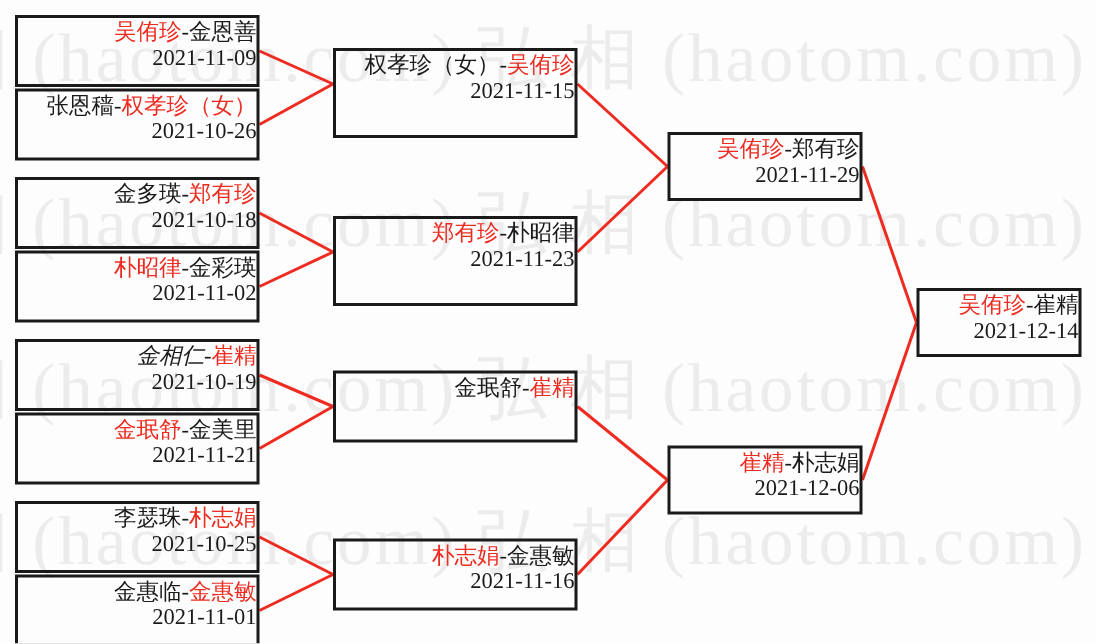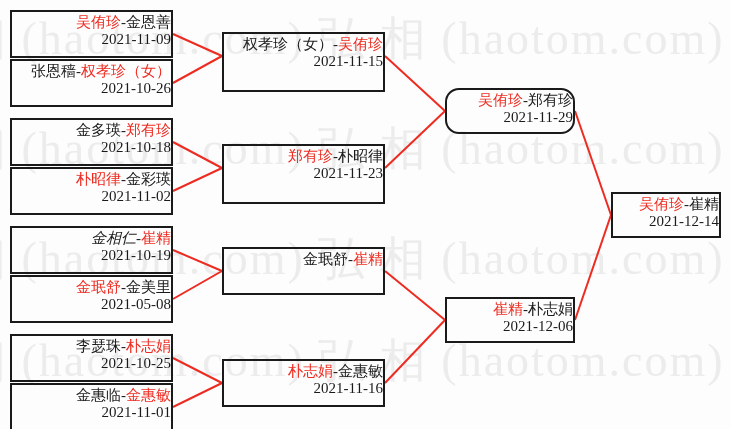--- a/index.html
+++ b/index.html
@@ -110,21 +110,21 @@
       <div class="match-box" style="left: 10px; top: 167px; width: 163px; height: 48px; border-color: rgb(26, 26, 26);">
         <div class="players"><span class="winner" style="color: rgb(238, 43, 32);">朴昭律</span><span class="dash">-</span><span class="loser" style="color: rgb(26, 26, 26);">金彩瑛</span></div>
         <div class="match-date">2021-11-02</div>
       </div>
       <div class="match-box" style="left: 10px; top: 226px; width: 163px; height: 48px; border-color: rgb(26, 26, 26);">
         <div class="players"><span class="loser" style="color: rgb(26, 26, 26); font-style: italic;">金相仁</span><span class="dash">-</span><span class="winner" style="color: rgb(238, 43, 32);">崔精</span></div>
         <div class="match-date">2021-10-19</div>
       </div>
       <div class="match-box" style="left: 10px; top: 275px; width: 163px; height: 48px; border-color: rgb(26, 26, 26);">
         <div class="players"><span class="winner" style="color: rgb(238, 43, 32);">金珉舒</span><span class="dash">-</span><span class="loser" style="color: rgb(26, 26, 26);">金美里</span></div>
-        <div class="match-date">2021-05-08</div>
+        <div class="match-date">2021-11-21</div>
       </div>
       <div class="match-box" style="left: 10px; top: 334px; width: 163px; height: 48px; border-color: rgb(26, 26, 26);">
         <div class="players"><span class="loser" style="color: rgb(26, 26, 26);">李瑟珠</span><span class="dash">-</span><span class="winner" style="color: rgb(238, 43, 32);">朴志娟</span></div>
         <div class="match-date">2021-10-25</div>
       </div>
       <div class="match-box" style="left: 10px; top: 383px; width: 163px; height: 48px; border-color: rgb(26, 26, 26);">
         <div class="players"><span class="loser" style="color: rgb(26, 26, 26); margin-top: 35px;">金惠临</span><span class="dash">-</span><span class="winner" style="color: rgb(238, 43, 32);">金惠敏</span></div>
         <div class="match-date">2021-11-01</div>
       </div>
       <div class="match-box" style="left: 222px; top: 32px; width: 163px; height: 60px; border-color: rgb(26, 26, 26);">
@@ -135,21 +135,21 @@
         <div class="players"><span class="winner" style="color: rgb(238, 43, 32);">郑有珍</span><span class="dash">-</span><span class="loser" style="color: rgb(26, 26, 26);">朴昭律</span></div>
         <div class="match-date">2021-11-23</div>
       </div>
       <div class="match-box" style="left: 222px; top: 247px; width: 163px; height: 48px; border-color: rgb(26, 26, 26);">
         <div class="players"><span class="loser" style="color: rgb(26, 26, 26);">金珉舒</span><span class="dash">-</span><span class="winner" style="color: rgb(238, 43, 32);">崔精</span></div>
       </div>
       <div class="match-box" style="left: 222px; top: 359px; width: 163px; height: 48px; border-color: rgb(26, 26, 26);">
         <div class="players"><span class="winner" style="color: rgb(238, 43, 32);">朴志娟</span><span class="dash">-</span><span class="loser" style="color: rgb(26, 26, 26);">金惠敏</span></div>
         <div class="match-date">2021-11-16</div>
       </div>
-      <div class="match-box" style="left: 445px; top: 88px; width: 130px; height: 46px; border-color: rgb(26, 26, 26); border-radius: 14px;">
+      <div class="match-box" style="left: 445px; top: 88px; width: 130px; height: 46px; border-color: rgb(26, 26, 26);">
         <div class="players"><span class="winner" style="color: rgb(238, 43, 32);">吴侑珍</span><span class="dash">-</span><span class="loser" style="color: rgb(26, 26, 26);">郑有珍</span></div>
         <div class="match-date">2021-11-29</div>
       </div>
       <div class="match-box" style="left: 445px; top: 297px; width: 130px; height: 46px; border-color: rgb(26, 26, 26);">
         <div class="players"><span class="winner" style="color: rgb(238, 43, 32);">崔精</span><span class="dash">-</span><span class="loser" style="color: rgb(26, 26, 26);">朴志娟</span></div>
         <div class="match-date">2021-12-06</div>
       </div>
       <div class="match-box" style="left: 611px; top: 192px; width: 110px; height: 46px; border-color: rgb(26, 26, 26);">
         <div class="players"><span class="winner" style="color: rgb(238, 43, 32);">吴侑珍</span><span class="dash">-</span><span class="loser" style="color: rgb(26, 26, 26);">崔精</span></div>
         <div class="match-date">2021-12-14</div>

